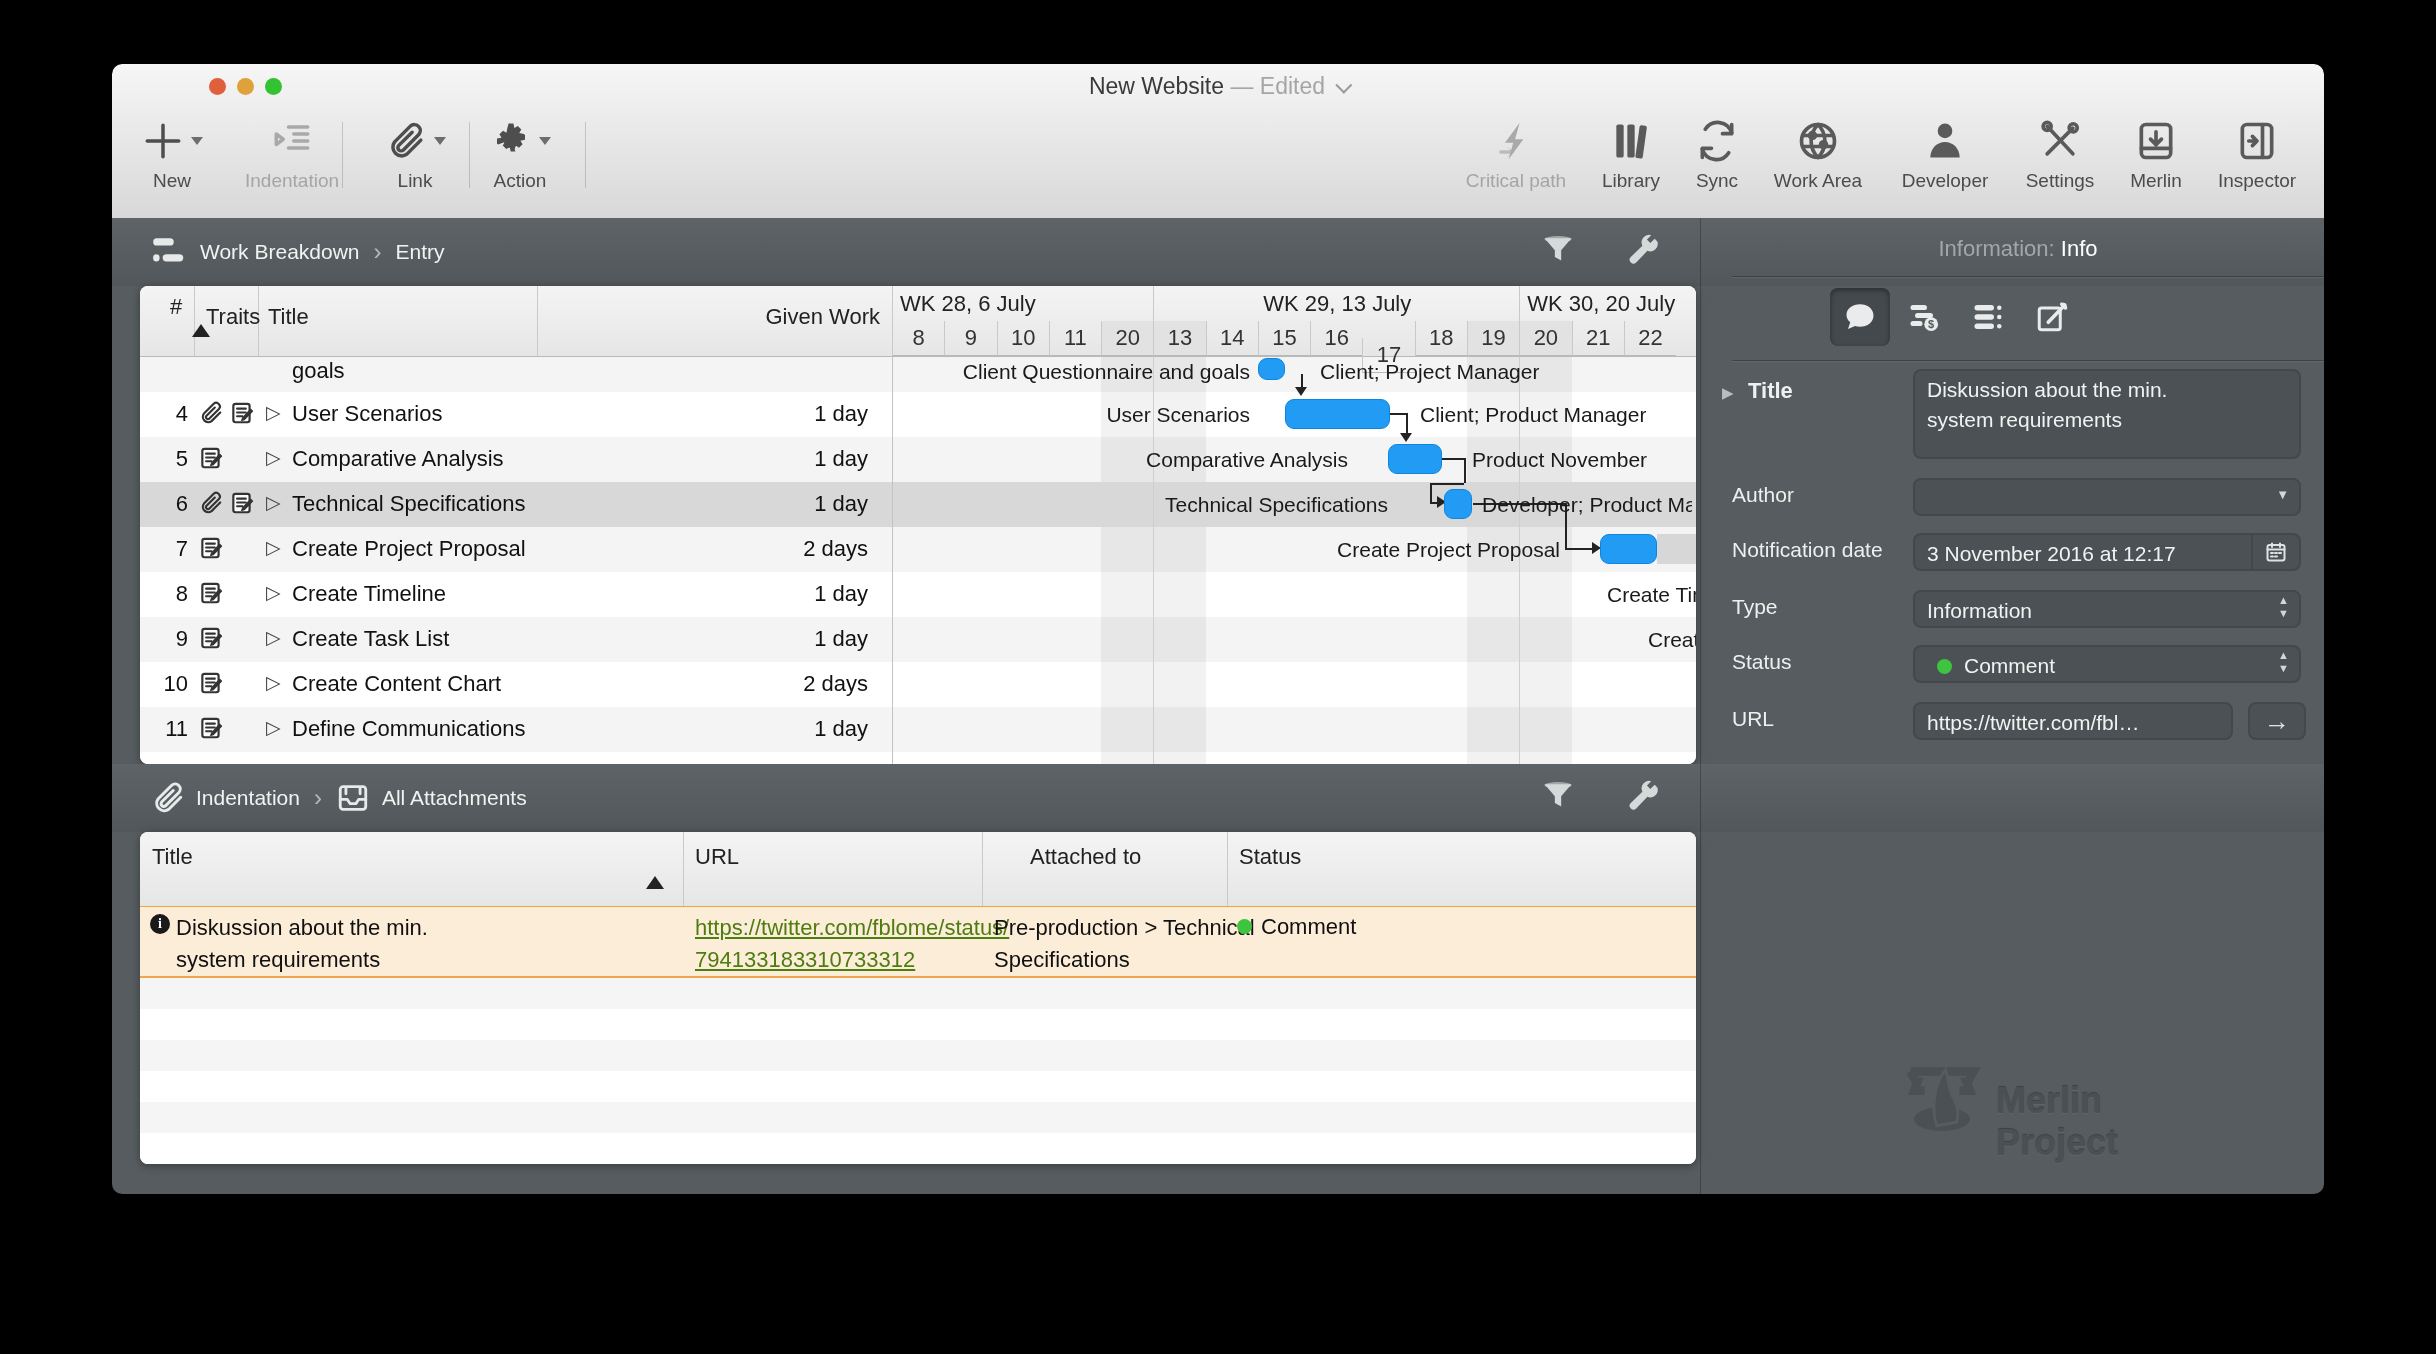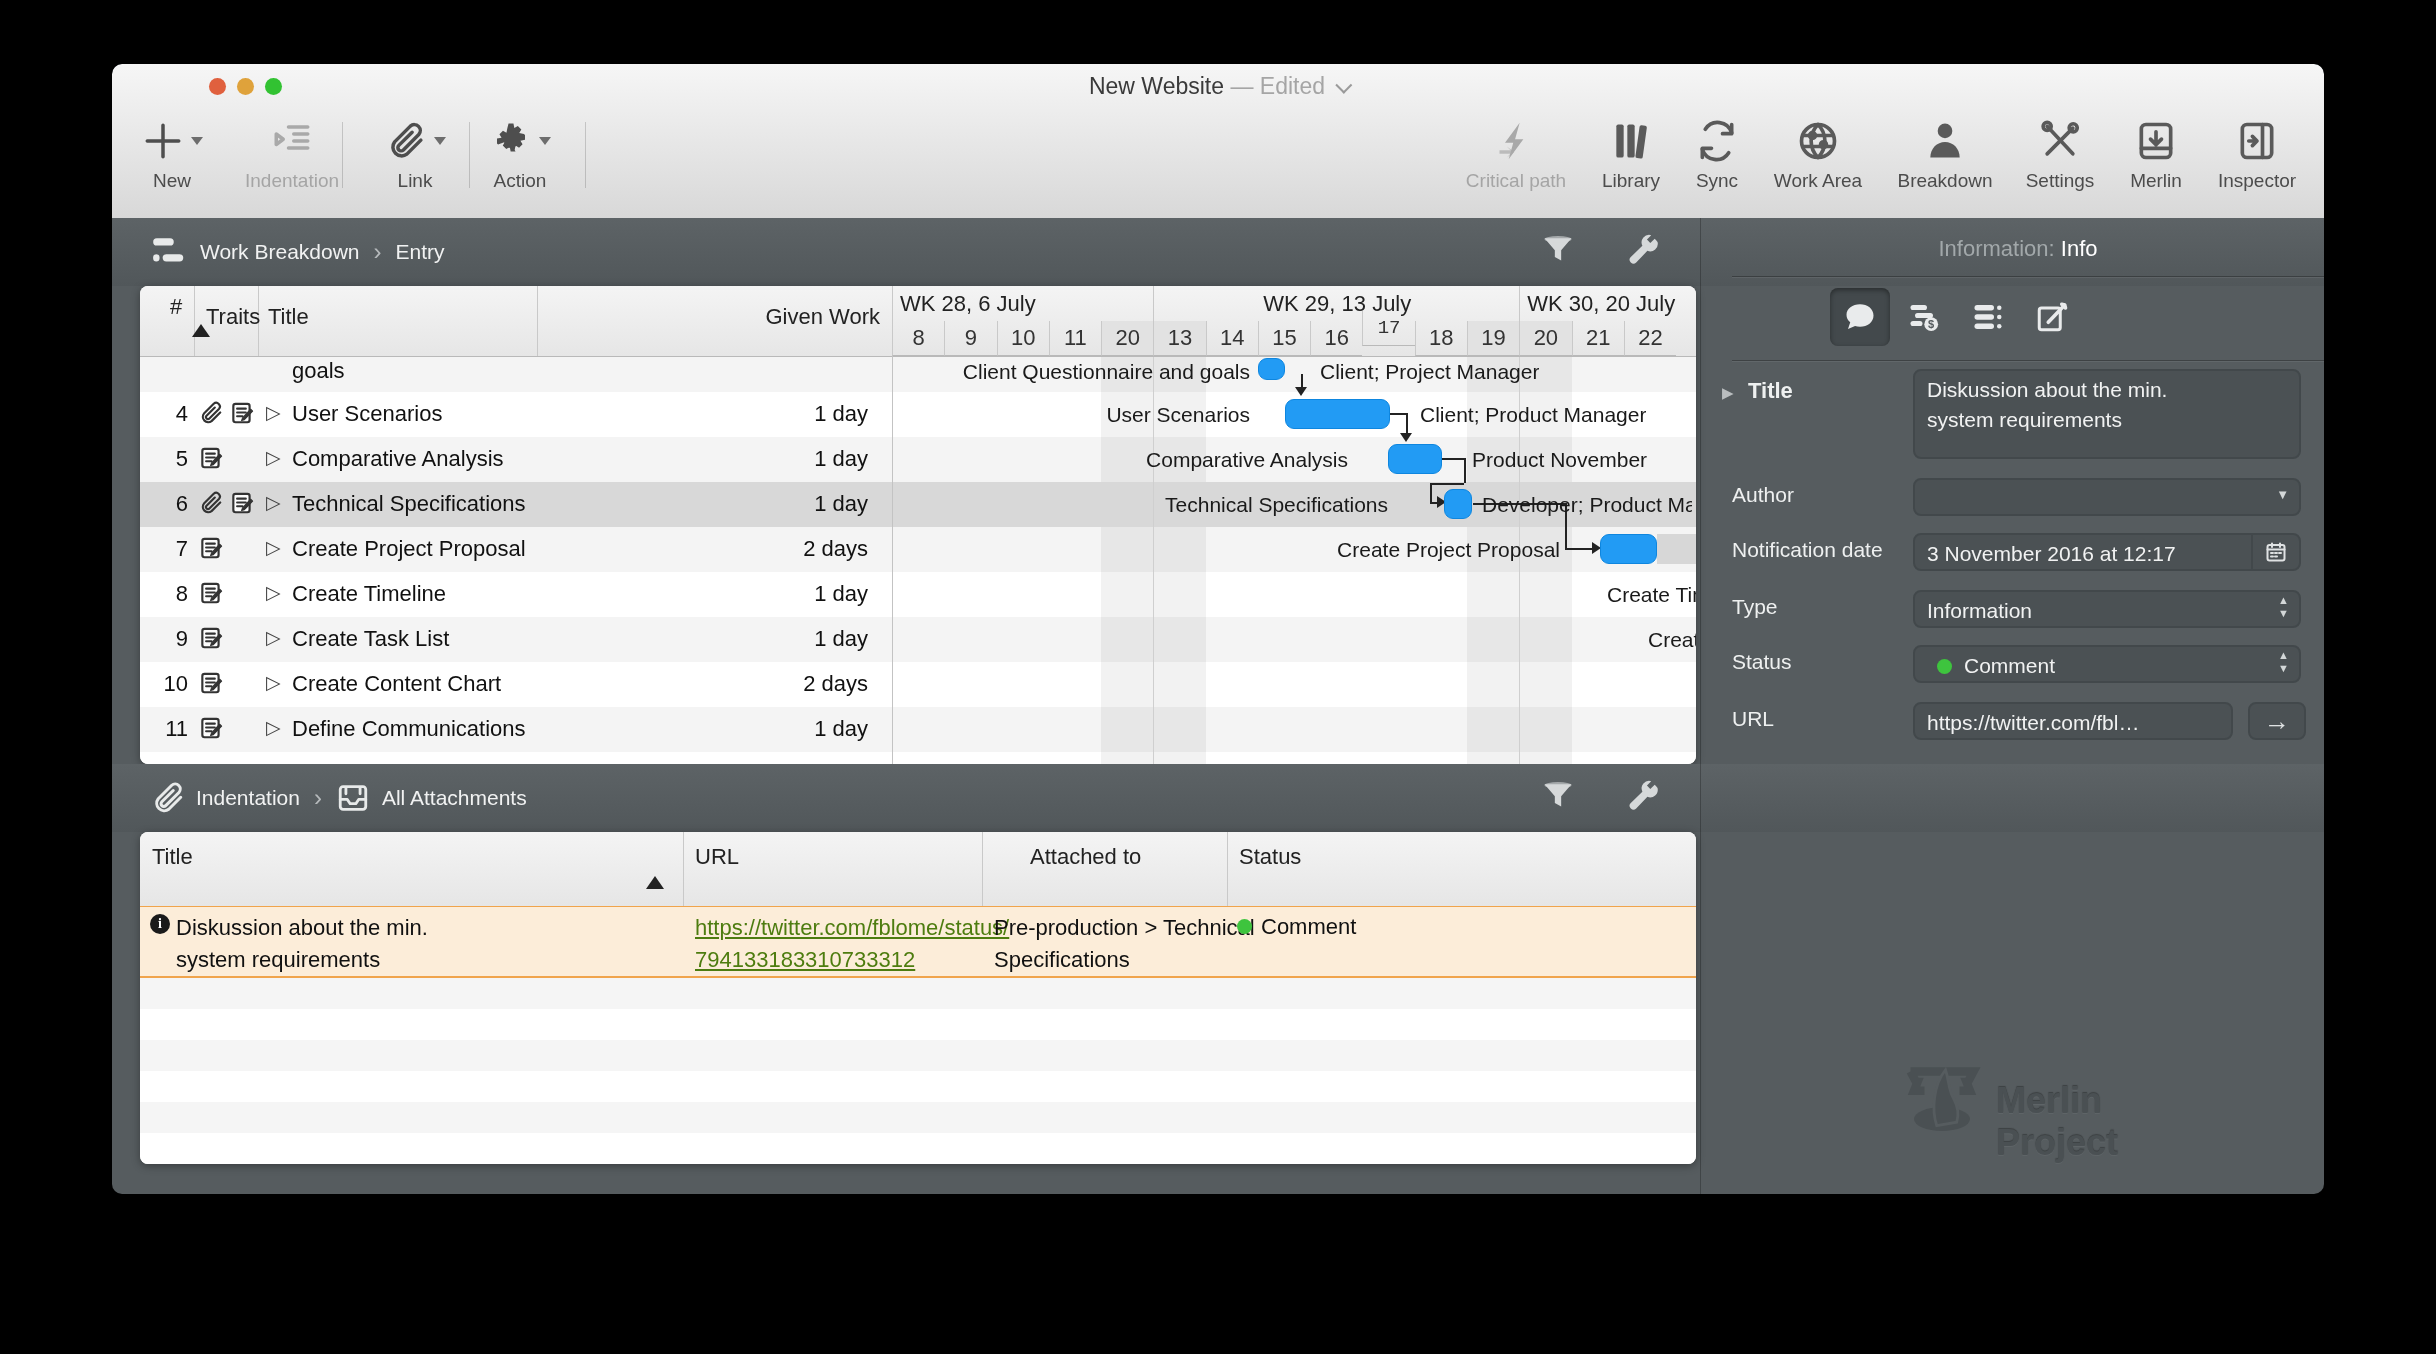--- a/index.html
+++ b/index.html
@@ -141,21 +141,21 @@
           </div>
           <div>Work Area</div>
         </div>
         <div class="tbtn" style="left: 1758px; width: 150px;">
           <div class="ic">
             <svg width="44" height="44" viewBox="0 0 24 24" fill="#5a5a5a" stroke="none">
               <circle cx="12" cy="6.5" r="4"></circle>
               <path d="M4 21c0-5 3.6-8.5 8-8.5s8 3.5 8 8.5z"></path>
             </svg>
           </div>
-          <div>Breakdown</div>
+          <div>Developer</div>
         </div>
         <div class="tbtn" style="left: 1873px; width: 150px;">
           <div class="ic">
             <svg width="44" height="44" viewBox="0 0 24 24" fill="none" stroke="#5a5a5a" stroke-width="2" stroke-linecap="round" stroke-linejoin="round">
               <path d="M5 4l14 15M19 5L5 19"></path>
               <circle cx="5" cy="4" r="2.2"></circle>
               <circle cx="19.2" cy="4.8" r="2.2"></circle>
             </svg>
           </div>
           <div>Settings</div>
@@ -236,21 +236,21 @@
       <div style="position: absolute; left: 752px; top: 35px; width: 52.27px; height: 35px; border-left: 1px solid rgb(201, 201, 201); border-bottom: 1px solid rgb(185, 185, 185); box-sizing: border-box; font-size: 22px; color: rgb(51, 51, 51); display: flex; align-items: center; justify-content: center;">8</div>
       <div style="position: absolute; left: 804.27px; top: 35px; width: 52.27px; height: 35px; border-left: 1px solid rgb(201, 201, 201); border-bottom: 1px solid rgb(185, 185, 185); box-sizing: border-box; font-size: 22px; color: rgb(51, 51, 51); display: flex; align-items: center; justify-content: center;">9</div>
       <div style="position: absolute; left: 856.54px; top: 35px; width: 52.27px; height: 35px; border-left: 1px solid rgb(201, 201, 201); border-bottom: 1px solid rgb(185, 185, 185); box-sizing: border-box; font-size: 22px; color: rgb(51, 51, 51); display: flex; align-items: center; justify-content: center;">10</div>
       <div style="position: absolute; left: 908.81px; top: 35px; width: 52.27px; height: 35px; border-left: 1px solid rgb(201, 201, 201); border-bottom: 1px solid rgb(185, 185, 185); box-sizing: border-box; font-size: 22px; color: rgb(51, 51, 51); display: flex; align-items: center; justify-content: center;">11</div>
       <div style="position: absolute; left: 961.08px; top: 35px; width: 52.27px; height: 35px; border-left: 1px solid rgb(201, 201, 201); border-bottom: 1px solid rgb(185, 185, 185); box-sizing: border-box; font-size: 22px; color: rgb(51, 51, 51); display: flex; align-items: center; justify-content: center; background: rgb(226, 226, 226);">20</div>
       <div style="position: absolute; left: 1013.35px; top: 0px; width: 365.89px; height: 35px; border-left: 1px solid rgb(201, 201, 201); overflow: hidden; font-size: 22px; color: rgb(34, 34, 34); display: flex; align-items: center; justify-content: center; white-space: nowrap;">WK 29, 13 July</div>
       <div style="position: absolute; left: 1013.35px; top: 35px; width: 52.27px; height: 35px; border-left: 1px solid rgb(201, 201, 201); border-bottom: 1px solid rgb(185, 185, 185); box-sizing: border-box; font-size: 22px; color: rgb(51, 51, 51); display: flex; align-items: center; justify-content: center; background: rgb(226, 226, 226);">13</div>
       <div style="position: absolute; left: 1065.62px; top: 35px; width: 52.27px; height: 35px; border-left: 1px solid rgb(201, 201, 201); border-bottom: 1px solid rgb(185, 185, 185); box-sizing: border-box; font-size: 22px; color: rgb(51, 51, 51); display: flex; align-items: center; justify-content: center;">14</div>
       <div style="position: absolute; left: 1117.89px; top: 35px; width: 52.27px; height: 35px; border-left: 1px solid rgb(201, 201, 201); border-bottom: 1px solid rgb(185, 185, 185); box-sizing: border-box; font-size: 22px; color: rgb(51, 51, 51); display: flex; align-items: center; justify-content: center;">15</div>
       <div style="position: absolute; left: 1170.16px; top: 35px; width: 52.27px; height: 35px; border-left: 1px solid rgb(201, 201, 201); border-bottom: 1px solid rgb(185, 185, 185); box-sizing: border-box; font-size: 22px; color: rgb(51, 51, 51); display: flex; align-items: center; justify-content: center;">16</div>
-      <div style="position: absolute; left: 1222.43px; top: 25px; width: 52.27px; height: 35px; border-left: 1px solid rgb(201, 201, 201); border-bottom: 1px solid rgb(185, 185, 185); box-sizing: border-box; font-size: 19px; color: rgb(51, 51, 51); display: flex; align-items: center; justify-content: center; font-family: Liberation Mono, monospace;">17</div>
+      <div style="position: absolute; left: 1222.43px; top: 52px; width: 52.27px; height: 35px; border-left: 1px solid rgb(201, 201, 201); border-bottom: 1px solid rgb(185, 185, 185); box-sizing: border-box; font-size: 22px; color: rgb(51, 51, 51); display: flex; align-items: center; justify-content: center;">17</div>
       <div style="position: absolute; left: 1274.7px; top: 35px; width: 52.27px; height: 35px; border-left: 1px solid rgb(201, 201, 201); border-bottom: 1px solid rgb(185, 185, 185); box-sizing: border-box; font-size: 22px; color: rgb(51, 51, 51); display: flex; align-items: center; justify-content: center;">18</div>
       <div style="position: absolute; left: 1326.97px; top: 35px; width: 52.27px; height: 35px; border-left: 1px solid rgb(201, 201, 201); border-bottom: 1px solid rgb(185, 185, 185); box-sizing: border-box; font-size: 22px; color: rgb(51, 51, 51); display: flex; align-items: center; justify-content: center; background: rgb(226, 226, 226);">19</div>
       <div style="position: absolute; left: 1379.24px; top: 0px; width: 156.81px; height: 35px; border-left: 1px solid rgb(201, 201, 201); overflow: hidden; font-size: 22px; color: rgb(34, 34, 34); display: flex; align-items: center; padding-left: 7px; white-space: nowrap;">WK 30, 20 July</div>
       <div style="position: absolute; left: 1379.24px; top: 35px; width: 52.27px; height: 35px; border-left: 1px solid rgb(201, 201, 201); border-bottom: 1px solid rgb(185, 185, 185); box-sizing: border-box; font-size: 22px; color: rgb(51, 51, 51); display: flex; align-items: center; justify-content: center; background: rgb(226, 226, 226);">20</div>
       <div style="position: absolute; left: 1431.51px; top: 35px; width: 52.27px; height: 35px; border-left: 1px solid rgb(201, 201, 201); border-bottom: 1px solid rgb(185, 185, 185); box-sizing: border-box; font-size: 22px; color: rgb(51, 51, 51); display: flex; align-items: center; justify-content: center;">21</div>
       <div style="position: absolute; left: 1483.78px; top: 35px; width: 52.27px; height: 35px; border-left: 1px solid rgb(201, 201, 201); border-bottom: 1px solid rgb(185, 185, 185); box-sizing: border-box; font-size: 22px; color: rgb(51, 51, 51); display: flex; align-items: center; justify-content: center;">22</div>
       <div class="connector" style="left: 1161px; top: 88px; width: 2px; height: 13px;"></div>
       <div class="arrow-down" style="left: 1155px; top: 101px;"></div>
       <div class="connector" style="left: 1250px; top: 127px; width: 16px; height: 2px;"></div>
       <div class="connector" style="left: 1266px; top: 127px; width: 2px; height: 20px;"></div>

